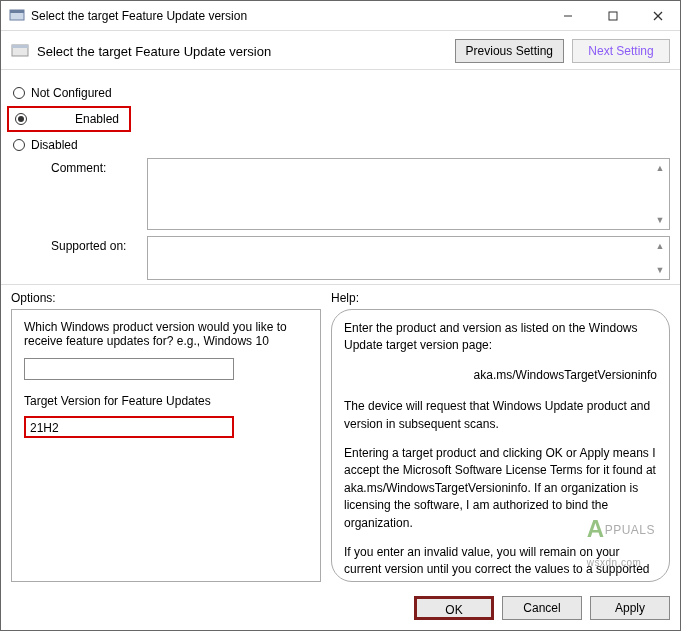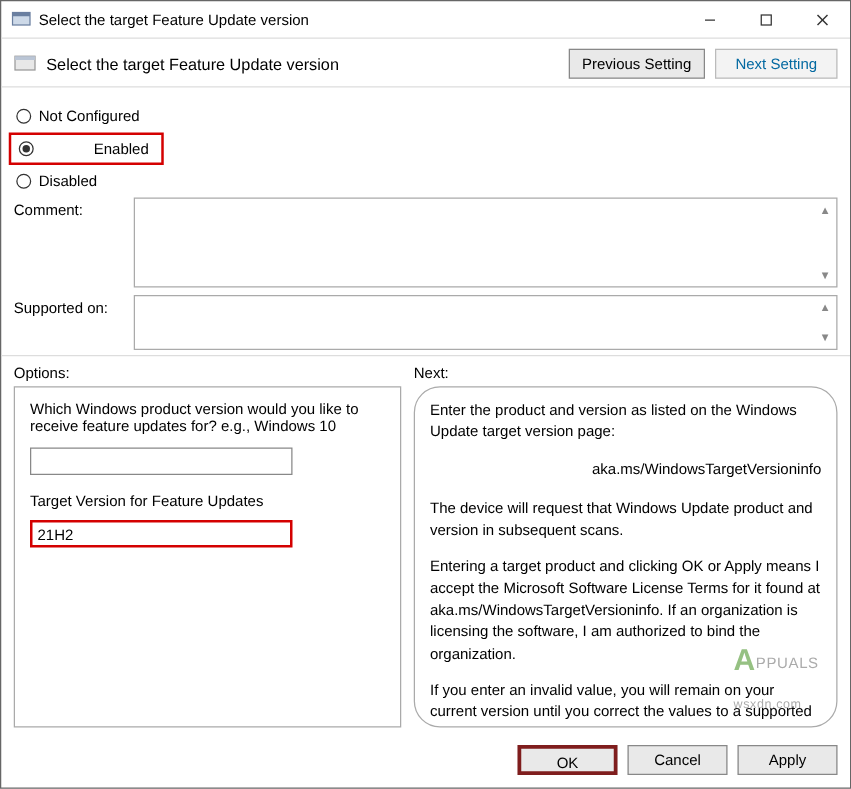--- a/index.html
+++ b/index.html
@@ -64,21 +64,21 @@
     .header .btn {
       min-width: 98px;
       height: 24px;
       border: 1px solid #888;
       background: #e9e9e9;
       padding: 0 10px;
       text-align: center;
       line-height: 22px;
     }
     .header .btn.disabled {
-      color: #0369a1;
+      color: #8b5cf6;
       border-color: #bbb;
       background: #f3f3f3;
     }
 
     
     .config {
       display: flex;
       padding: 8px 10px 4px 10px;
       border-bottom: 1px solid #ddd;
       flex-direction: column;
@@ -111,20 +111,21 @@
       margin-left: -4px;
     }
     .fields {
       flex: 1;
       display: grid;
       grid-template-columns: 90px 1fr;
       grid-template-rows: auto auto;
       column-gap: 6px;
       row-gap: 6px;
       align-items: start;
+      margin-left: 40px;
     }
     .fields .lbl {
       text-align: left;
       padding-top: 3px;
     }
     .comment-box {
       border: 1px solid #aaa;
       height: 72px;
       position: relative;
       background: #fff;
@@ -308,21 +309,21 @@
     <div class="lbl">Supported on:</div>
     <div class="supported-box">
       <span class="scroll-arrow up">▲</span>
       <span class="scroll-arrow down">▼</span>
     </div>
   </div>
 </div>
 
 <div class="labels-row">
   <div class="left">Options:</div>
-  <div class="right">Next:</div>
+  <div class="right">Help:</div>
 </div>
 
 <div class="panes">
   <div class="pane left">
     <div class="options-question">Which Windows product version would you like to receive feature updates for? e.g., Windows 10</div>
     <div class="text-input">
       <span></span>
     </div>
     <div class="option-label2">Target Version for Feature Updates</div>
     <div class="text-input highlighted">

